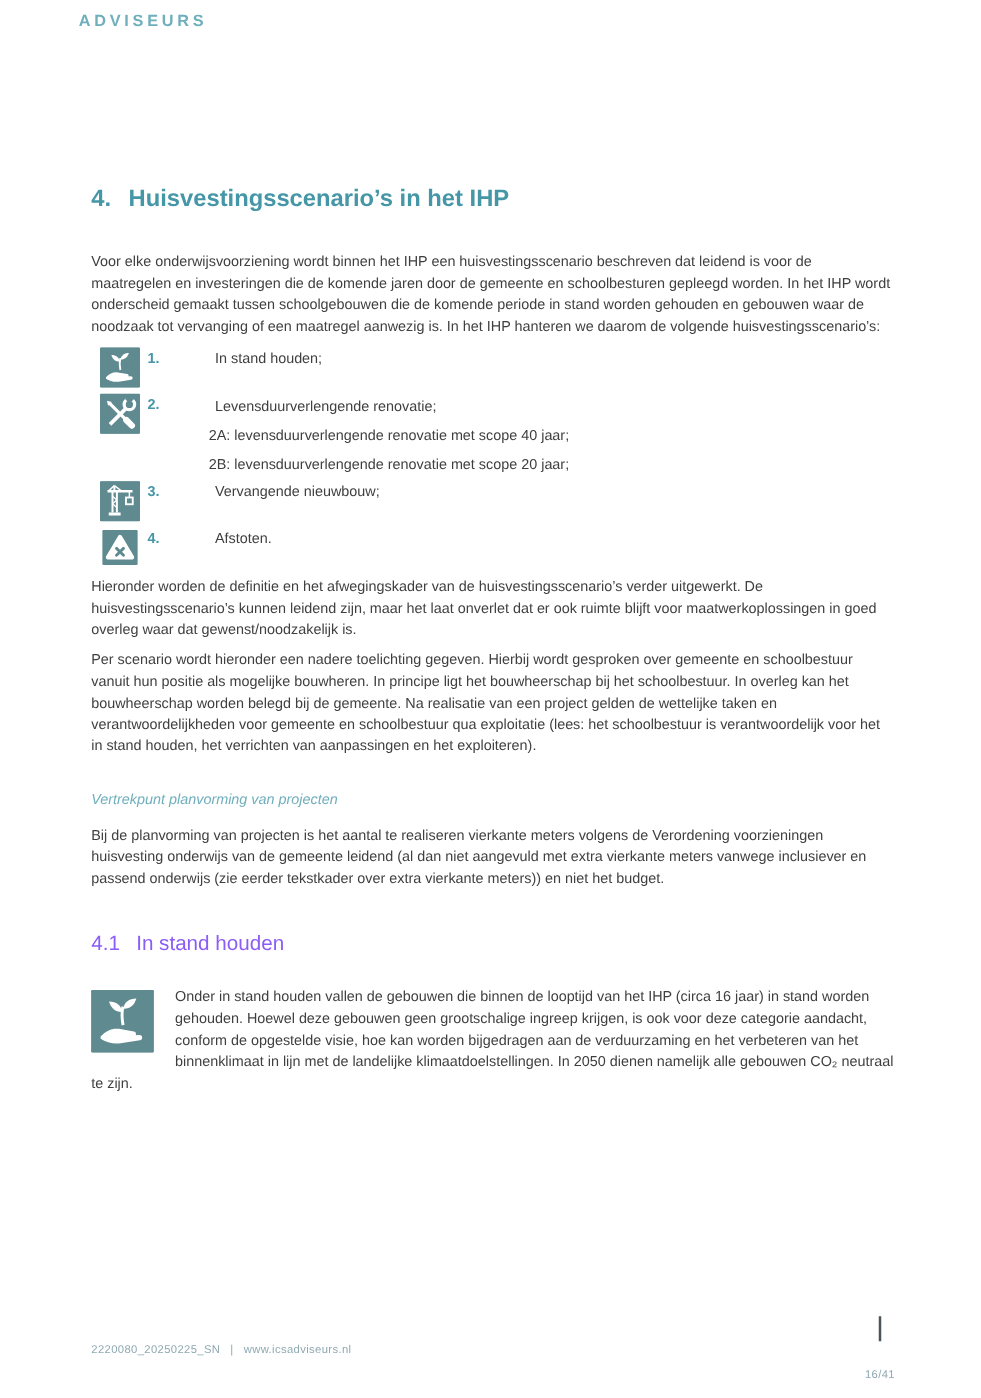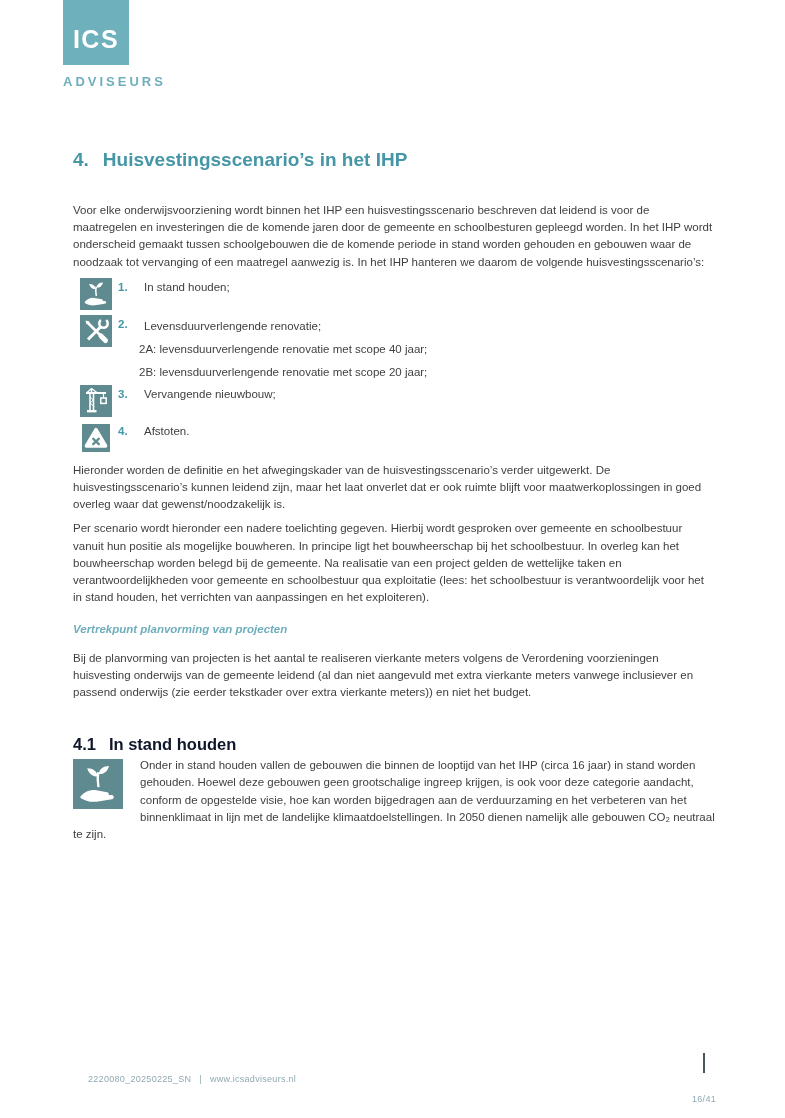--- a/index.html
+++ b/index.html
@@ -52,45 +52,45 @@
   }
   .icon-tile {
     width: 32px; height: 32px; background: #5e8a90; border-radius: 1px;
     display: block;
   }
   .icon-tile.small { width: 28px; height: 28px; }
   .num-cell {
     width: 26px; margin-left: 6px; flex: 0 0 auto;
     color: #4596a6; font-weight: bold; padding-top: 1px;
   }
-  .label-cell { padding-top: 1px; }
+  .label-cell { padding-top: 1px; margin-left: 28px; }
   .row-lines .label-cell { line-height: 23px; padding-top: 0; }
   .sublines div { line-height: 23px; margin-left: -5px; }
   .row-tall { margin-bottom: 1px; }
 
   
   .italic-sub {
-    color: #6faebc; font-style: italic; margin: 15px 0 11px 0; font-weight: bold;
+    color: #6faebc; font-style: italic; margin: 26px 0 11px 0;
   }
 
   
   h2.doc-h2 {
-    color: #0f172a; font-size: 16.5px; font-weight: 700; line-height: 20px;
-    margin: 33px 0 3px 0;
+    color: #8b5cf6; font-size: 16.5px; font-weight: 400; line-height: 20px;
+    margin: 33px 0 25px 0;
   }
   h2.doc-h2 .h-num { margin-right: 13px; }
   .section-body { overflow: visible; }
   .float-icon {
     float: left; width: 50px; height: 50px; background: #5e8a90;
     margin: 2px 17px 6px 0; border-radius: 1px;
   }
 
   
   .footer {
-    position: absolute; left: 88px; right: 69px; top: 1053px;
+    position: absolute; left: 73px; right: 69px; top: 1053px;
     display: flex; justify-content: space-between; align-items: center;
     color: #8fa9b2; font-size: 9px; letter-spacing: 0.3px;
   }
   .footer-left { display: flex; align-items: center; gap: 8px; }
   .footer-right { display: flex; align-items: center; gap: 21px; flex-direction: column; }
   .footer-bar { width: 2px; height: 20px; background: #4a5459; }
   .svg-defs { position: absolute; width: 0; height: 0; overflow: hidden; }
 </style>
 </head>
 <body>
@@ -129,23 +129,20 @@
       <path d="M16 6.5 L27 25 L5 25 Z" fill="#fff" stroke="#fff" stroke-width="4" stroke-linejoin="round"></path>
       <line x1="12.8" y1="16.8" x2="19.2" y2="23" stroke="#5e8a90" stroke-width="2.6" stroke-linecap="round"></line>
       <line x1="19.2" y1="16.8" x2="12.8" y2="23" stroke="#5e8a90" stroke-width="2.6" stroke-linecap="round"></line>
     </symbol>
   </defs>
 </svg>
 
 <div class="page">
 
   <div class="logo">
-    <div class="logo-square">
-      <span>ICS</span>
-    </div>
     <div class="logo-sub">ADVISEURS</div>
   </div>
 
   <div class="content">
 
     <h1 class="doc-h1">
       <span class="h-num">4.</span><span>Huisvestingsscenario’s in het IHP</span>
     </h1>
 
     <p class="body-par intro">Voor elke onderwijsvoorziening wordt binnen het IHP een huisvestingsscenario beschreven dat leidend is voor de maatregelen en investeringen die de komende jaren door de gemeente en schoolbesturen gepleegd worden. In het IHP wordt onderscheid gemaakt tussen schoolgebouwen die de komende periode in stand worden gehouden en gebouwen waar de noodzaak tot vervanging of een maatregel aanwezig is. In het IHP hanteren we daarom de volgende huisvestingsscenario’s:</p>

